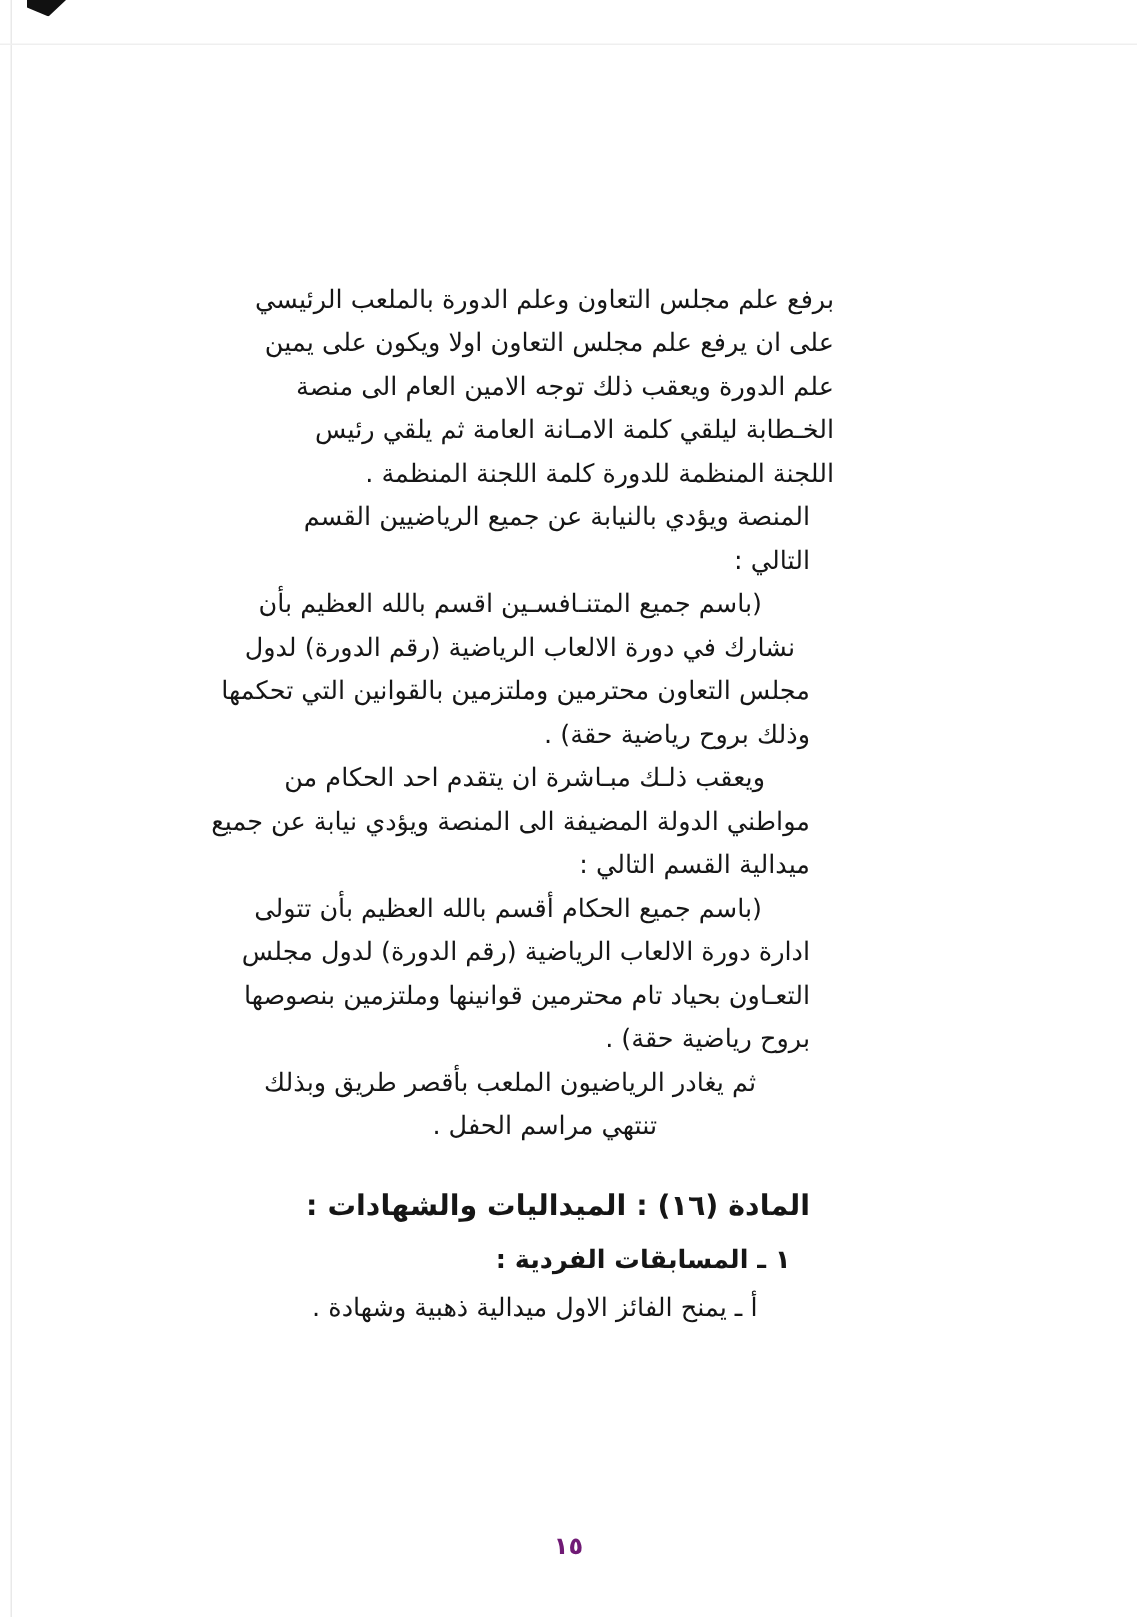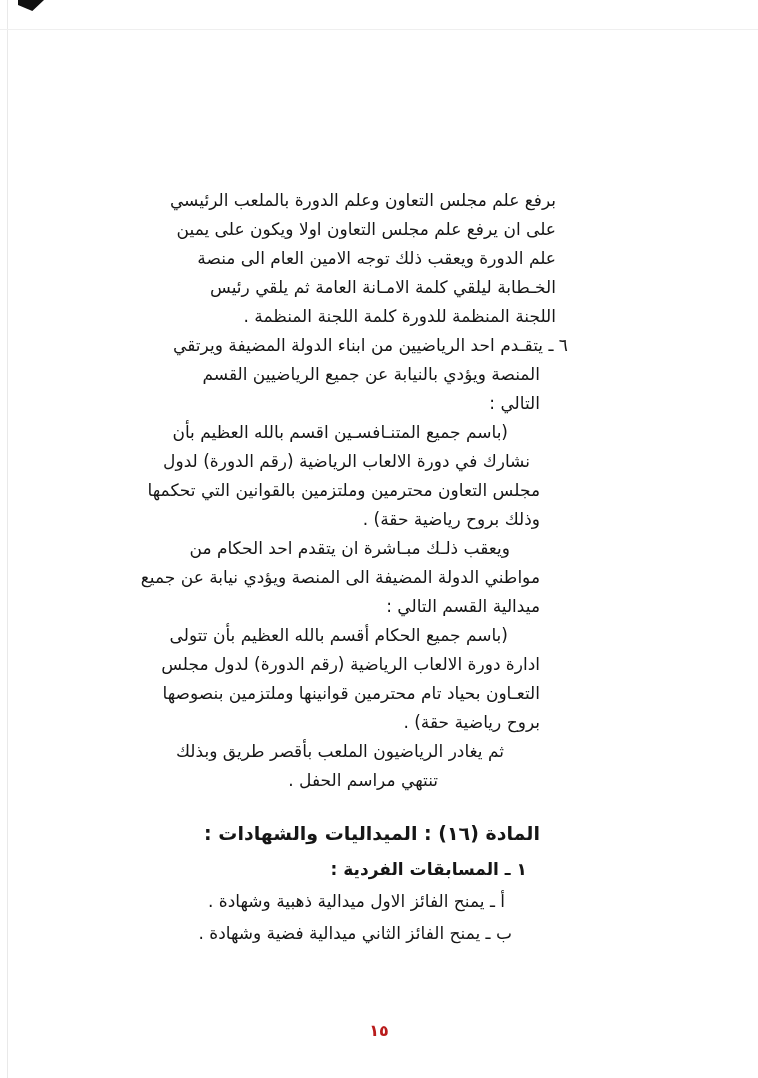--- a/index.html
+++ b/index.html
@@ -67,41 +67,40 @@
     margin: 3px 0 0 0;
   }
   .page-number {
     position: absolute;
     bottom: 38px;
     left: 0; right: 0;
     text-align: center;
     font-size: 16px;
     font-weight: bold;
     letter-spacing: 2px;
-    color: #b91c1c;
+    color: #701a75;
   }
 </style>
 </head>
 <body>
 
 <div class="page">
 
   <div class="edge-left"></div>
   <div class="edge-top"></div>
   <div class="corner-mark"></div>
 
   <main class="text-column">
 
     <p class="line" style="padding-right:12px">برفع علم مجلس التعاون وعلم الدورة بالملعب الرئيسي</p>
     <p class="line" style="padding-right:12px">على ان يرفع علم مجلس التعاون اولا ويكون على يمين</p>
     <p class="line" style="padding-right:12px">علم الدورة ويعقب ذلك توجه الامين العام الى منصة</p>
     <p class="line" style="padding-right:12px">الخـطابة ليلقي كلمة الامـانة العامة ثم يلقي رئيس</p>
     <p class="line" style="padding-right:12px">اللجنة المنظمة للدورة كلمة اللجنة المنظمة .</p>
 
-    <p class="line" style="padding-right:0">٦ ـ يتقـدم احد الرياضيين من ابناء الدولة المضيفة ويرتقي</p>
     <p class="line" style="padding-right:28px">المنصة ويؤدي بالنيابة عن جميع الرياضيين القسم</p>
     <p class="line" style="padding-right:28px">التالي :</p>
 
     <p class="line" style="padding-right:60px">(باسم جميع المتنـافسـين اقسم بالله العظيم بأن</p>
     <p class="line" style="padding-right:38px">نشارك في دورة الالعاب الرياضية (رقم الدورة) لدول</p>
     <p class="line" style="padding-right:28px">مجلس التعاون محترمين وملتزمين بالقوانين التي تحكمها</p>
     <p class="line" style="padding-right:28px">وذلك بروح رياضية حقة) .</p>
 
     <p class="line" style="padding-right:58px">ويعقب ذلـك مبـاشرة ان يتقدم احد الحكام من</p>
     <p class="line" style="padding-right:28px">مواطني الدولة المضيفة الى المنصة ويؤدي نيابة عن جميع</p>
@@ -111,19 +110,18 @@
     <p class="line" style="padding-right:28px">ادارة دورة الالعاب الرياضية (رقم الدورة) لدول مجلس</p>
     <p class="line" style="padding-right:28px">التعـاون بحياد تام محترمين قوانينها وملتزمين بنصوصها</p>
     <p class="line" style="padding-right:28px">بروح رياضية حقة) .</p>
 
     <p class="line" style="padding-right:64px">ثم يغادر الرياضيون الملعب بأقصر طريق وبذلك</p>
     <p class="line" style="padding-right:130px">تنتهي مراسم الحفل .</p>
 
     <h2 class="heading line">المادة (١٦) : الميداليات والشهادات :</h2>
     <p class="line subheading">١ ـ المسابقات الفردية :</p>
     <p class="line list-item" style="padding-right:63px">أ ـ يمنح الفائز الاول ميدالية ذهبية وشهادة .</p>
-    <p class="line list-item" style="padding-right:56px">ب ـ يمنح الفائز الثاني ميدالية فضية وشهادة .</p>
 
   </main>
 
   <footer class="page-number">١٥</footer>
 
 </div>
 
 </body></html>

